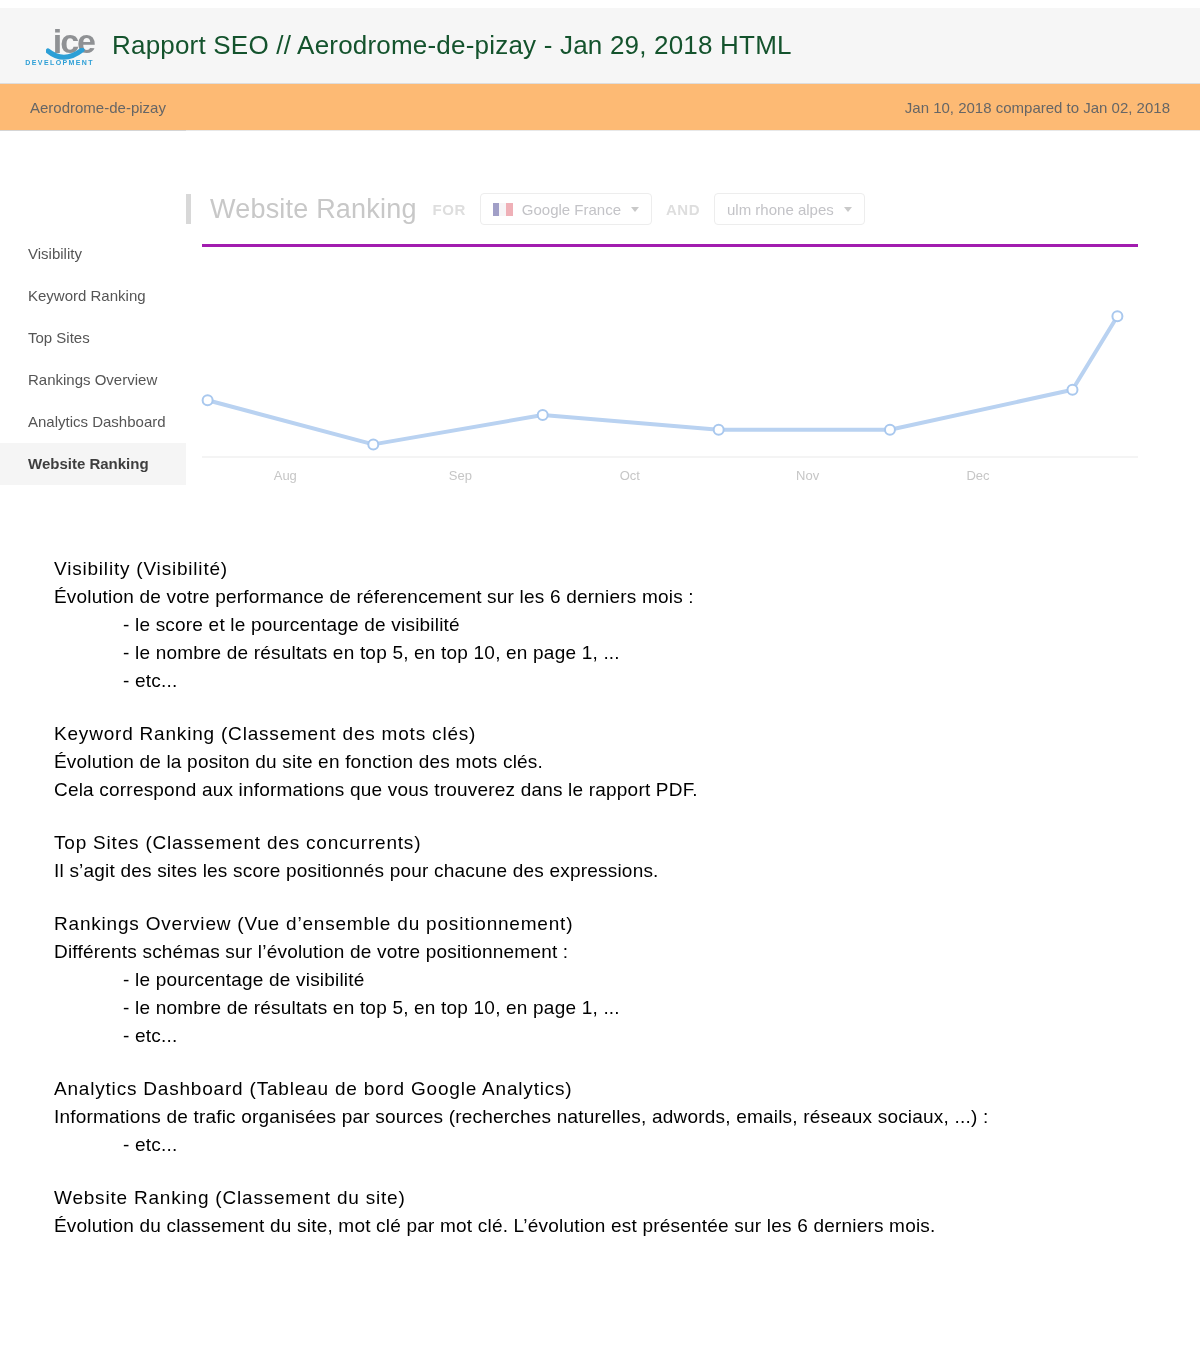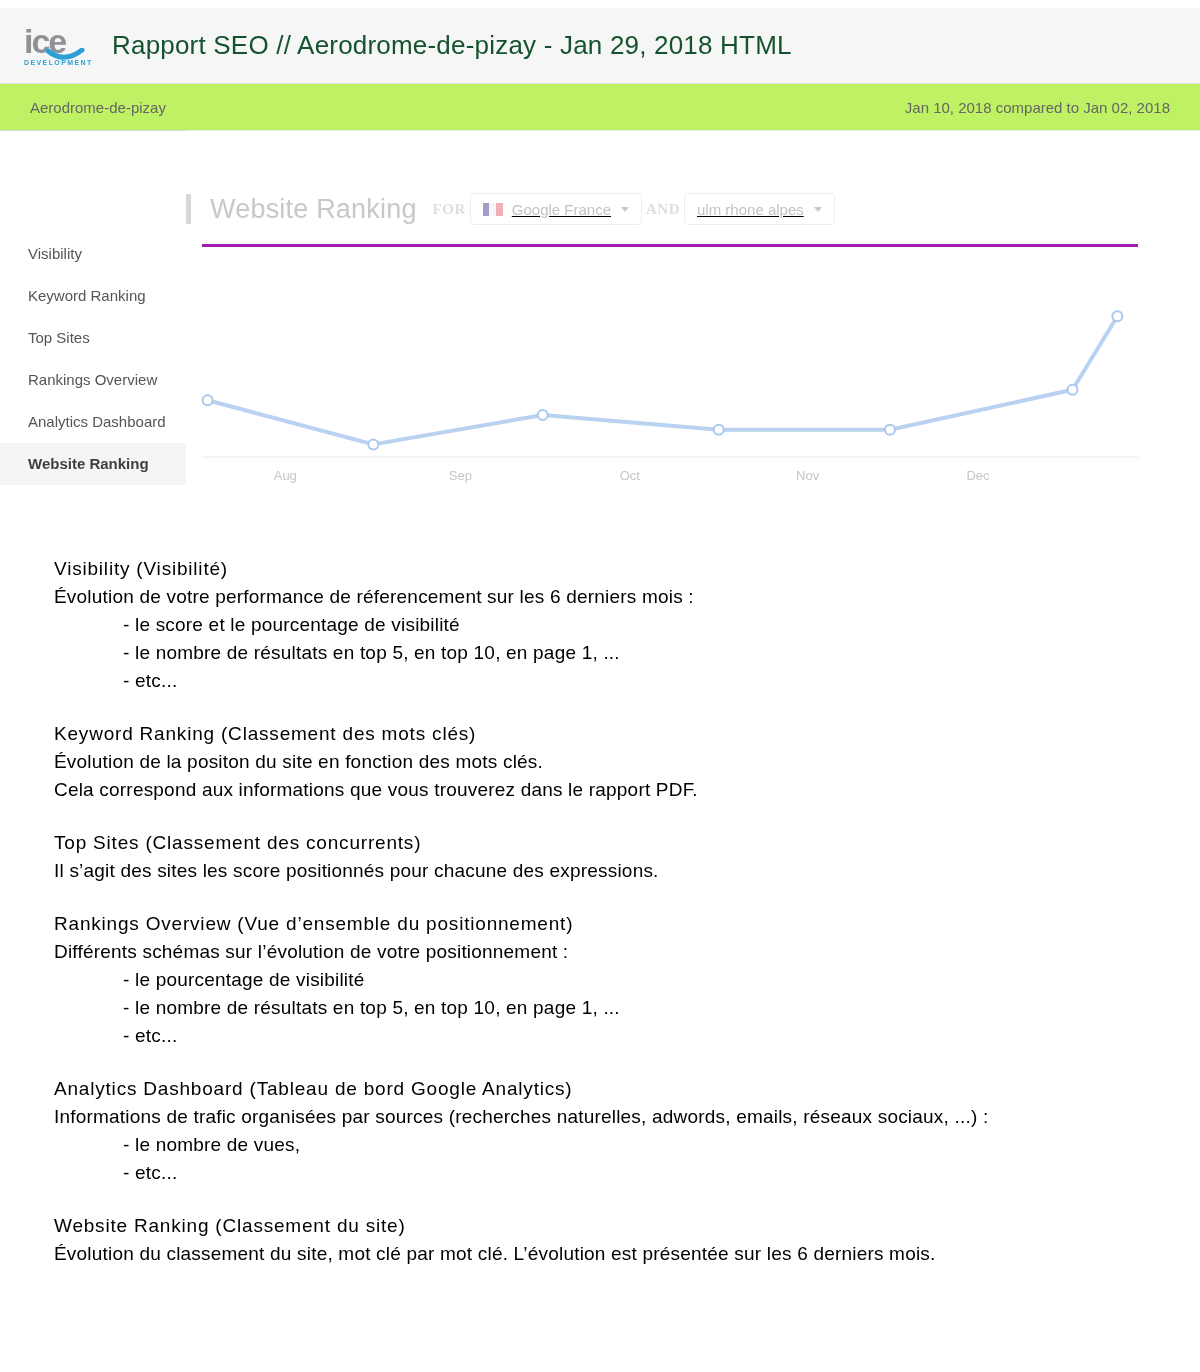--- a/index.html
+++ b/index.html
@@ -11,34 +11,34 @@
     width:1200px;min-height:1372px;margin:0 auto;
     font-family:"Liberation Sans","DejaVu Sans",sans-serif;
     color:#000;overflow-x:hidden;
   }
   
   .top-strip{height:8px;background:#fff;}
   .app-header{
     height:76px;background:#f6f6f6;border-bottom:1px solid #ddd;
     display:flex;align-items:center;padding:0 24px;
   }
-  .logo{display:flex;flex-direction:column;align-items:flex-start;width:70px;margin-right:18px;position:relative;}
+  .logo{display:flex;flex-direction:column;align-items:flex-end;width:70px;margin-right:18px;position:relative;}
   .logo-text{
     font-size:34px;font-weight:bold;color:#8f9194;letter-spacing:-2px;line-height:30px;
   }
   .logo-swoosh{position:absolute;left:22px;top:22px;}
   .logo-sub{
     font-size:7px;font-weight:bold;color:var(--brand-blue);letter-spacing:1.4px;margin-top:3px;
   }
   .page-title{
     font-size:26px;font-weight:400;color:#14532d;letter-spacing:0.2px;
   }
   
   .subheader{
-    height:47px;background:#bef264;border-bottom:1px solid #e8e8e8;
+    height:47px;background:#fdba74;border-bottom:1px solid #e8e8e8;
     display:flex;align-items:center;justify-content:space-between;
     padding:0 30px;position:relative;font-size:15px;color:#666;
   }
   .subheader::after{
     content:"";position:absolute;left:0;bottom:-1px;width:186px;height:1px;background:#d5d5d5;
   }
   
   .layout{display:flex;align-items:flex-end;}
   .sidebar{width:186px;padding-top:44px;flex-shrink:0;}
   .side-item{
@@ -50,26 +50,26 @@
   }
   .main{flex:1;padding-right:32px;}
   .title-row{
     margin-top:59px;display:flex;align-items:center;height:38px;
   }
   .accent-bar{width:5px;height:30px;background:#d8d8d8;flex-shrink:0;}
   .section-title{
     font-size:27px;font-weight:400;color:#c8c8c8;margin-left:19px;letter-spacing:0.2px;
   }
   .conj-label{
-    font-size:15px;color:#dedede;letter-spacing:0.5px;margin:0 4px;font-weight:bold;font-family:Liberation Serif, serif;
+    font-size:15px;color:#dedede;letter-spacing:0.5px;margin:0 14px;font-weight:bold;
   }
   .conj-label.first{margin-left:16px;}
   .dropdown{
     height:32px;border:1px solid #ededed;border-radius:4px;background:#fff;
-    display:flex;align-items:center;padding:0 12px;cursor:pointer;text-decoration:underline;
+    display:flex;align-items:center;padding:0 12px;cursor:pointer;
   }
   .dropdown .dd-value{font-size:15px;color:#c3c3c7;white-space:nowrap;}
   .flag{display:inline-flex;width:20px;height:13px;margin-right:9px;overflow:hidden;}
   .flag .stripe{flex:1;height:100%;}
   .caret{
     width:0;height:0;border-left:4px solid transparent;border-right:4px solid transparent;
     border-top:5px solid #c9c9c9;margin-left:10px;
   }
   
   .chart-box{
@@ -180,20 +180,19 @@
     <section class="section">
       <h3 class="sec-heading">Rankings Overview (Vue d’ensemble du positionnement)</h3>
       <div class="para">Différents schémas sur l’évolution de votre positionnement :</div>
       <div class="bullet">- le pourcentage de visibilité</div>
       <div class="bullet">- le nombre de résultats en top 5, en top 10, en page 1, ...</div>
       <div class="bullet">- etc...</div>
     </section>
     <section class="section">
       <h3 class="sec-heading">Analytics Dashboard (Tableau de bord Google Analytics)</h3>
       <div class="para">Informations de trafic organisées par sources (recherches naturelles, adwords, emails, réseaux sociaux, ...) :</div>
-      <div class="bullet">- le nombre de vues,</div>
       <div class="bullet">- etc...</div>
     </section>
     <section class="section">
       <h3 class="sec-heading">Website Ranking (Classement du site)</h3>
       <div class="para">Évolution du classement du site, mot clé par mot clé. L’évolution est présentée sur les 6 derniers mois.</div>
     </section>
   </div>
 
 </body></html>

